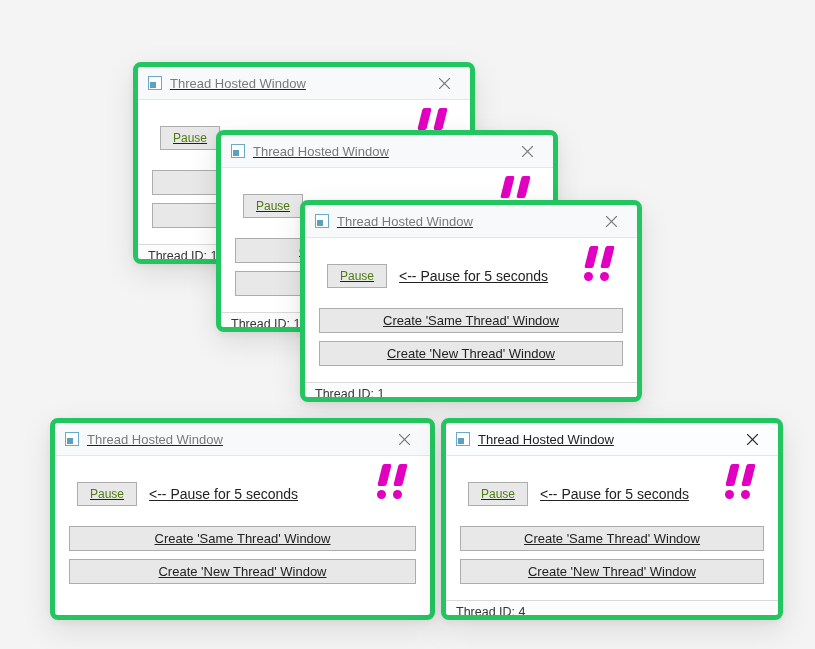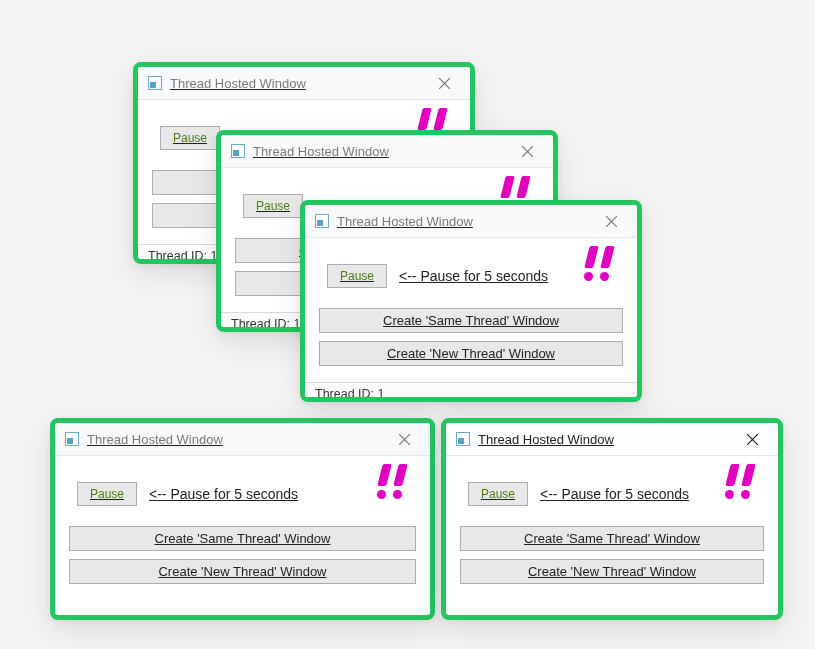--- a/index.html
+++ b/index.html
@@ -296,13 +296,16 @@
       <span class="dot" style="left:1px; top:26px;"></span>
       <span class="dot" style="left:17px; top:26px;"></span>
     </div>
     <div class="row-pause">
       <button class="btn">Pause</button>
       <span class="pause-hint">&lt;-- Pause for 5 seconds</span>
     </div>
     <button class="btn-wide">Create 'Same Thread' Window</button>
     <button class="btn-wide">Create 'New Thread' Window</button>
   </div>
+  <div class="status">
+    <span>Thread ID: 4</span>
+  </div>
 </div>
 
 </body></html>

